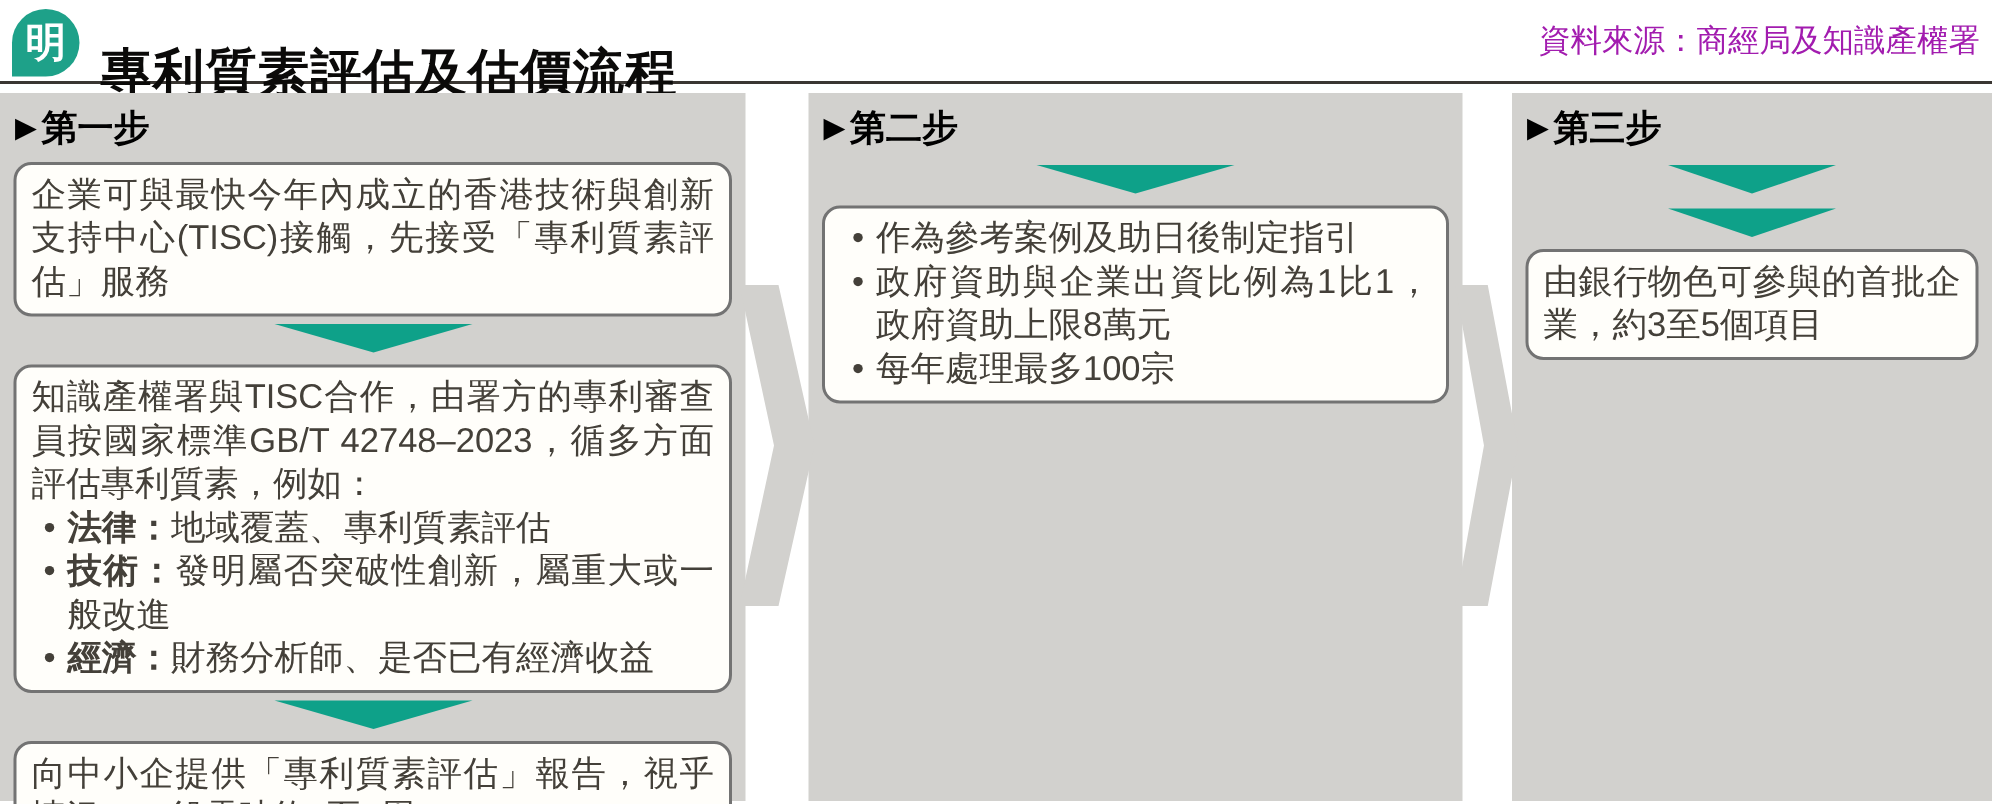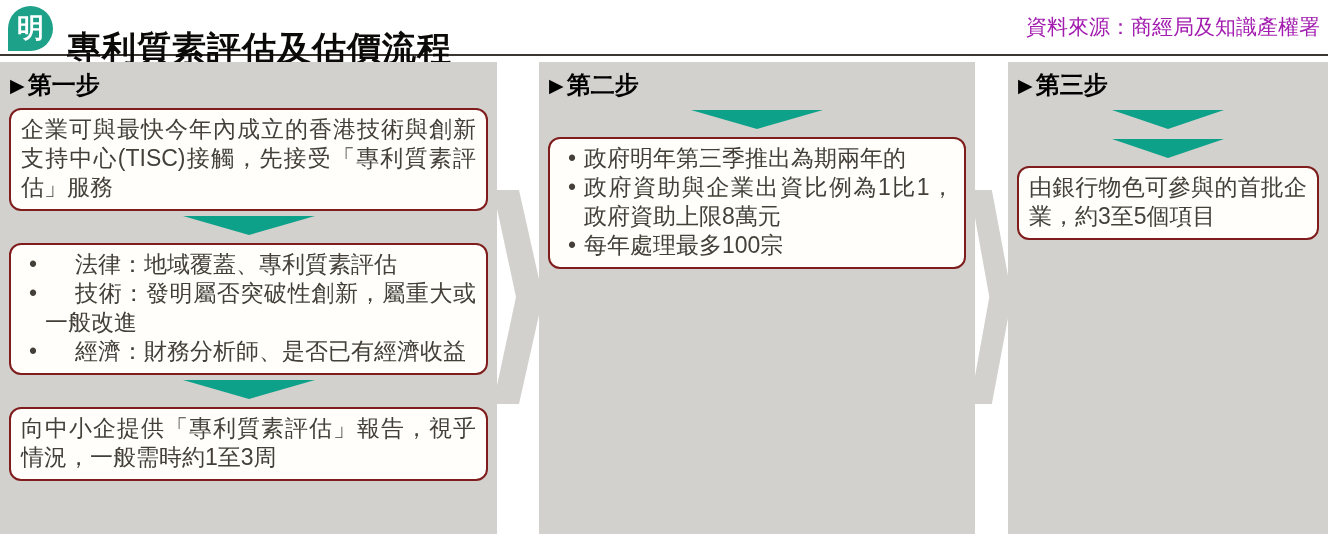--- a/index.html
+++ b/index.html
@@ -56,29 +56,29 @@
   .gap2 .chev { left:-5px; width:42px; height:214px; }
 
   .colhead {
     padding:7px 10px 4px; font-size:24px; font-weight:bold; color:#000;
     display:flex; align-items:center; white-space:nowrap;
   }
   .marker { font-size:19px; margin-right:3px; line-height:1; }
 
   .box {
     margin:3px 9px 0; background:#fffefa;
-    border:2px solid #7f1d1d; border-radius:12px;
+    border:2px solid #737373; border-radius:12px;
     padding:5px 10px 7px;
     font-size:23px; line-height:29px; color:#444039;
   }
   .box p { text-align:justify; }
   .li { display:flex; }
   .dot { flex:none; width:24px; text-align:center; }
   .litext { flex:1; }
-  .litext b { font-weight:normal;margin-left:30px; }
+  .litext b { font-weight:bold; }
 
   .tri {
     width:0; height:0; margin:5px auto;
     border-left:66px solid transparent;
     border-right:66px solid transparent;
     border-top:19px solid #0ea189;
   }
   .col3 .tri { border-left-width:56px; border-right-width:56px; }
 </style>
 </head>
@@ -99,20 +99,21 @@
     <section class="col col1">
       <div class="colhead">
         <span class="marker">▶</span>
         <span>第一步</span>
       </div>
       <div class="box">
         <p>企業可與最快今年內成立的香港技術與創新支持中心(TISC)接觸，先接受「專利質素評估」服務</p>
       </div>
       <div class="tri"></div>
       <div class="box">
+        <p>知識產權署與TISC合作，由署方的專利審查員按國家標準GB/T 42748–2023，循多方面評估專利質素，例如：</p>
         <div class="li">
           <span class="dot">•</span>
           <p class="litext"><b>法律：</b><span>地域覆蓋、專利質素評估</span></p>
         </div>
         <div class="li">
           <span class="dot">•</span>
           <p class="litext"><b>技術：</b><span>發明屬否突破性創新，屬重大或一般改進</span></p>
         </div>
         <div class="li">
           <span class="dot">•</span>
@@ -131,21 +132,21 @@
 
     <section class="col col2">
       <div class="colhead">
         <span class="marker">▶</span>
         <span>第二步</span>
       </div>
       <div class="tri"></div>
       <div class="box">
         <div class="li">
           <span class="dot">•</span>
-          <p class="litext"><span>政府明年第三季推出為期兩年的</span></p>
+          <p class="litext"><span>作為參考案例及助日後制定指引</span></p>
         </div>
         <div class="li">
           <span class="dot">•</span>
           <p class="litext"><span>政府資助與企業出資比例為1比1，政府資助上限8萬元</span></p>
         </div>
         <div class="li">
           <span class="dot">•</span>
           <p class="litext"><span>每年處理最多100宗</span></p>
         </div>
       </div>

